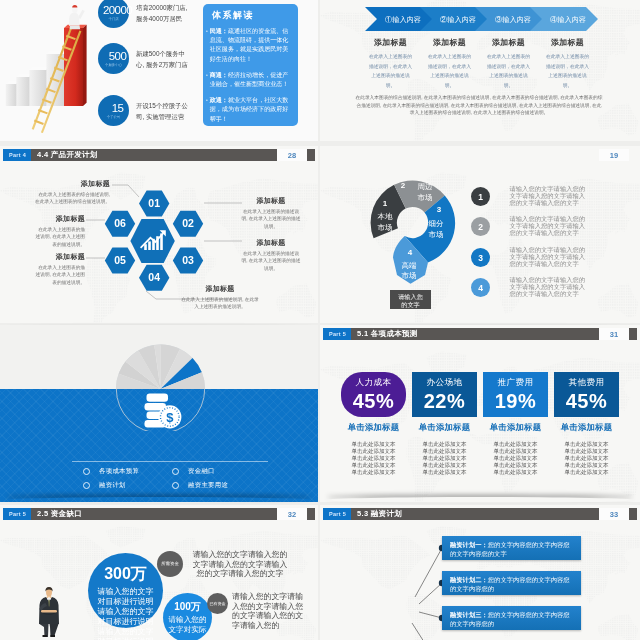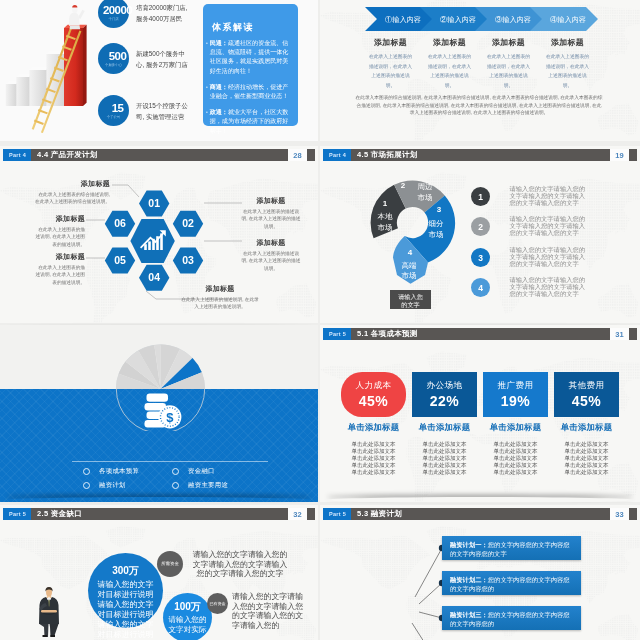--- a/index.html
+++ b/index.html
@@ -5,32 +5,32 @@
   html,body{margin:0;padding:0;}
   body{width:640px;height:640px;background:#eeeeec;font-family:"Liberation Sans",sans-serif;overflow:hidden;}
   .grid{position:absolute;left:0;top:0;width:640px;height:640px;}
   .slide{position:absolute;overflow:hidden;background:#f7f7f5;}
   .curl{position:absolute;height:8px;pointer-events:none;}
   .curl::before{content:"";position:absolute;left:2%;right:2%;top:0;height:6px;border-radius:50%;
     box-shadow:0 -3px 5px -1px rgba(0,0,0,.42);}
   .bar{position:absolute;height:12px;background:#595654;display:flex;align-items:center;}
   .part{background:#0d74c8;color:#d6eaff;font-size:5.5px;letter-spacing:.3px;padding:0 5px 0 6px;height:12px;line-height:12px;font-weight:bold;}
   .ftitle{color:#fff;font-size:7.5px;margin-left:6px;font-weight:bold;letter-spacing:.3px;}
-  .pnum{position:absolute;height:12px;width:19px;background:#fcfcfc;color:#4d86bd;font-size:7.5px;display:flex;align-items:center;justify-content:center;font-weight:bold;}
+  .pnum{position:absolute;height:12px;width:30px;background:#fcfcfc;color:#4d86bd;font-size:7.5px;display:flex;align-items:center;justify-content:center;font-weight:bold;}
   .worldmap{position:absolute;left:-4%;top:14%;width:112%;height:96%;opacity:.085;}
   
   #s27{left:0;top:-26px;width:318px;height:167px;background:#fafafa;}
   #s27 .photo{position:absolute;left:0;top:26px;width:100px;height:135px;}
   #s27 .statrow{position:absolute;display:flex;align-items:center;}
   #s27 .circ{width:31px;height:31px;border-radius:50%;background:#0f6cb4;color:#fff;display:flex;flex-direction:column;align-items:center;justify-content:center;flex:none;}
-  #s27 .circ .n{font-size:11.5px;font-weight:bold;line-height:11.5px;letter-spacing:-.6px;margin-top:1px;margin-left:8px;}
+  #s27 .circ .n{font-size:11.5px;font-weight:normal;line-height:11.5px;letter-spacing:-.6px;margin-top:1px;margin-left:8px;}
   #s27 .circ .u{font-size:3.4px;line-height:4px;margin-top:.5px;color:#9fcbec;}
   #s27 .stxt{margin-left:7px;font-size:6.4px;color:#444;line-height:11px;white-space:nowrap;}
   #s27 .panel{position:absolute;left:203px;top:30px;width:95px;height:122px;background:#3f9ae8;border-radius:5px;padding:5px 5px 4px 3px;box-sizing:border-box;}
-  #s27 .panel h4{margin:12px 0 5px 6px;font-size:9px;color:#fff;font-weight:bold;letter-spacing:1.5px;}
+  #s27 .panel h4{margin:0 0 5px 6px;font-size:9px;color:#fff;font-weight:bold;letter-spacing:1.5px;}
   #s27 .panel .it{display:flex;margin-bottom:7px;}
   #s27 .panel .bul{color:#cbe3f8;font-size:5px;line-height:9.3px;margin-right:2px;flex:none;}
   #s27 .panel .tx{font-size:6.05px;color:#fff;line-height:9.2px;letter-spacing:0;}
   #s27 .panel .tx b{font-weight:bold;}
   
   #s28{left:0;top:146px;width:318px;height:177px;background:#f7f7f5;}
   #s28 .hexsvg{position:absolute;left:0;top:20px;width:318px;height:152px;}
   #s28 .lab{position:absolute;}
   #s28 .lab .h{font-size:7px;color:#3a3a3a;font-weight:bold;margin-bottom:2px;letter-spacing:.3px;}
   #s28 .lab .b{font-size:4.7px;color:#6e6e6e;line-height:7.4px;}
@@ -58,28 +58,28 @@
   #s30 .items{position:absolute;left:83px;top:139px;width:178px;display:flex;flex-wrap:wrap;}
   #s30 .itm{width:50%;display:flex;align-items:center;height:14px;}
   #s30 .itm .ring{width:5px;height:5px;border:1px solid #e0eefb;border-radius:50%;margin-right:9px;flex:none;}
   #s30 .itm span{color:#fff;font-size:6.4px;letter-spacing:.3px;}
   
   #s31{left:320px;top:325px;width:320px;height:177px;background:#f7f7f5;}
   #s31 .cards{position:absolute;left:21px;top:47px;width:278px;display:flex;justify-content:space-between;}
   #s31 .card{width:65px;}
   #s31 .card .top{height:45px;display:flex;flex-direction:column;align-items:center;justify-content:center;color:#fff;}
   #s31 .card .top .h{font-size:8.6px;margin-bottom:1px;letter-spacing:.4px;}
-  #s31 .card .top .p{font-size:14px;font-weight:bold;letter-spacing:.5px;}
+  #s31 .card .top .p{font-size:20px;font-weight:bold;letter-spacing:.5px;}
   #s31 .card .sub{margin-top:5px;text-align:center;font-size:8.4px;font-weight:bold;color:#1a71b8;letter-spacing:.2px;}
   #s31 .card .ln{margin-top:8px;text-align:center;font-size:5.5px;color:#575757;line-height:6.9px;}
   
   #s32{left:0;top:505px;width:318px;height:140px;background:#f7f7f5;}
   #s32 .person{position:absolute;left:35px;top:72px;width:28px;height:70px;}
   #s32 .bigb{position:absolute;left:88px;top:48px;width:75px;height:75px;border-radius:50%;background:#1479c9;color:#fff;text-align:center;}
-  #s32 .bigb .n{font-size:10px;font-weight:bold;padding-top:11px;letter-spacing:0;}
+  #s32 .bigb .n{font-size:16px;font-weight:bold;padding-top:11px;letter-spacing:0;}
   #s32 .bigb .t{font-size:8px;line-height:10px;padding:2px 8px 0;}
   #s32 .smb{position:absolute;left:163px;top:88px;width:49px;height:49px;border-radius:50%;background:#1a8ae0;color:#fff;text-align:center;}
   #s32 .smb .n{font-size:10px;font-weight:bold;padding-top:7px;letter-spacing:0;}
   #s32 .smb .t{font-size:7.6px;line-height:9.6px;padding:1px 4px 0;}
   #s32 .tagc{position:absolute;border-radius:50%;background:#5e5e5e;color:#fff;font-size:4.4px;display:flex;align-items:center;justify-content:center;text-align:center;line-height:6px;}
   #s32 .rt{position:absolute;font-size:7.9px;color:#4a4a4a;line-height:9.6px;}
   
   #s33{left:320px;top:505px;width:320px;height:140px;background:#f7f7f5;}
   #s33 .oval{position:absolute;left:42px;top:77px;width:58px;height:45px;border-radius:50%;background:#1277c4;color:#fff;display:flex;flex-direction:column;align-items:center;justify-content:center;font-size:13px;font-weight:bold;line-height:16px;letter-spacing:1px;}
   #s33 .box{position:absolute;left:122px;width:139px;height:24px;background:linear-gradient(#2382cd,#1470b5);color:#fff;padding:4px 8px;box-sizing:border-box;font-size:6.3px;line-height:9.2px;box-shadow:0 1px 2px rgba(0,0,0,.25);}
@@ -354,24 +354,20 @@
     <div class="tx">请输入您的文字请输入您的文字请输入您的文字请输入您的文字请输入您的文字</div>
   </div>
   <div class="leg" style="left:151px;top:102px;">
     <div class="bub" style="background:#1277c4;">3</div>
     <div class="tx">请输入您的文字请输入您的文字请输入您的文字请输入您的文字请输入您的文字</div>
   </div>
   <div class="leg" style="left:151px;top:132px;">
     <div class="bub" style="background:#4b9ad9;">4</div>
     <div class="tx">请输入您的文字请输入您的文字请输入您的文字请输入您的文字请输入您的文字</div>
   </div>
-  <div class="bar" style="left:3px;right:3px;top:3px;">
-    <span class="part">Part 4</span>
-    <span class="ftitle">4.5 市场拓展计划</span>
-  </div>
   <div class="pnum" style="right:11px;top:3px;">19</div>
 </div>
 <div class="curl" style="left:320px;top:330px;width:320px;"></div>
 
 <div class="slide" id="s30">
   <div class="band"></div>
   <svg class="pie" viewBox="0 0 89 89">
     <circle cx="44.5" cy="47" r="44.2" fill="none" stroke="#cdd3d8" stroke-width=".8"></circle>
     <g>
       <path d="M44.5 47 L0.0 47.0 A44.5 44.5 0 0 1 2.7 31.8 Z" fill="#d9d9d9"></path>
@@ -417,21 +413,21 @@
   </div>
 </div>
 <div class="curl" style="left:0;top:497px;width:318px;"></div>
 
 <div class="slide" id="s31">
   <svg class="worldmap" viewBox="0 0 320 164" preserveAspectRatio="none">
         <use href="#wmap" x="0" y="0" width="320" height="164"></use>
       </svg>
   <div class="cards">
     <div class="card">
-      <div class="top" style="background:#ef4444;border-radius:21px;">
+      <div class="top" style="background:#4c1d95;border-radius:21px;">
         <div class="h">人力成本</div>
         <div class="p">45%</div>
       </div>
       <div class="sub">单击添加标题</div>
       <div class="ln">
         <div>单击此处添加文本</div>
         <div>单击此处添加文本</div>
         <div>单击此处添加文本</div>
         <div>单击此处添加文本</div>
         <div>单击此处添加文本</div>

